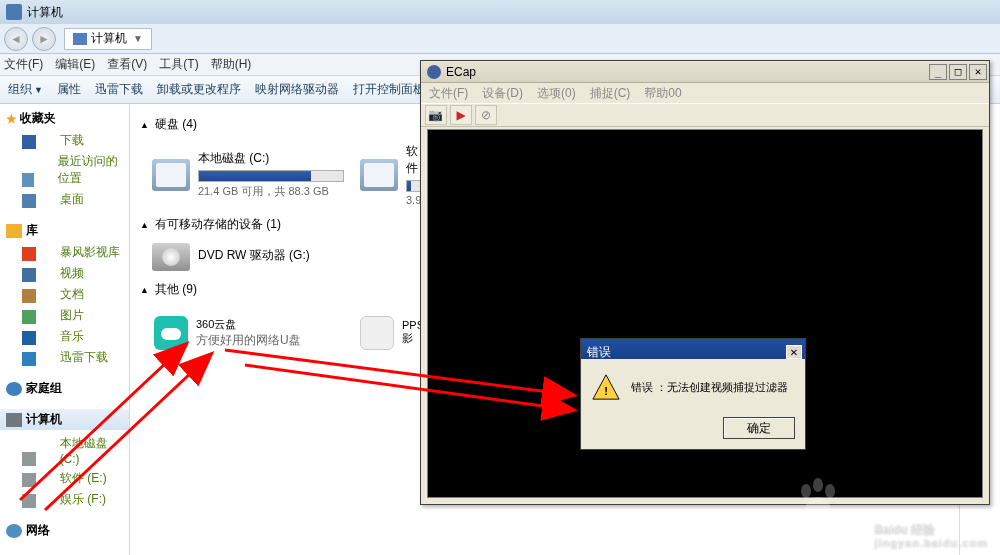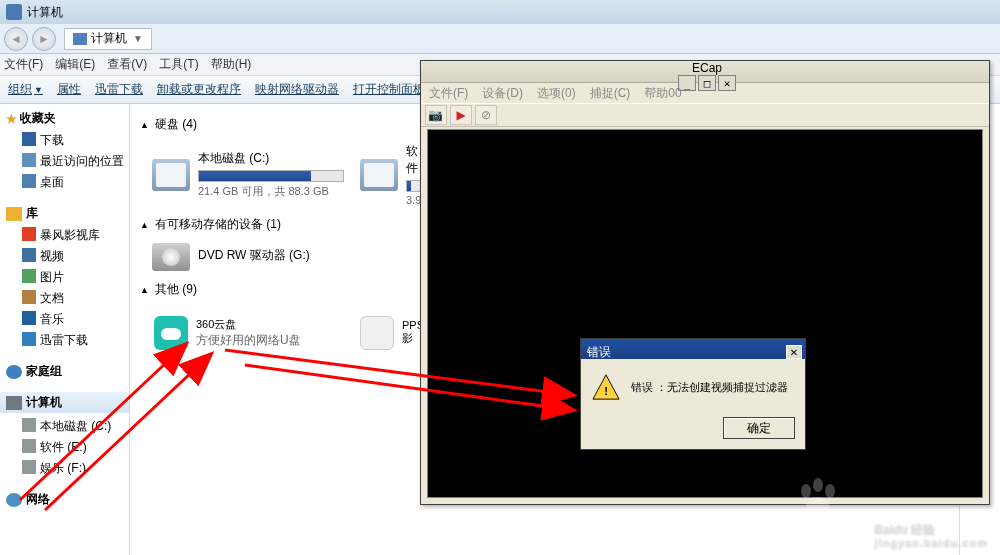--- a/index.html
+++ b/index.html
@@ -16,30 +16,30 @@
 .breadcrumb { margin-left: 8px; display: flex; align-items: center; background: #fff; border: 1px solid #b0c0d0; height: 22px; padding: 0 8px; }
 .breadcrumb .pc-icon { width: 14px; height: 12px; background: #5080c0; margin-right: 4px; }
 .breadcrumb .chev { margin-left: 6px; color: #666; font-size: 10px; }
 
 
 .menu-bar { background: #f0f4f8; height: 22px; display: flex; align-items: center; padding-left: 4px; border-bottom: 1px solid #d0d8e0; }
 .menu-bar span { margin-right: 12px; color: #333; }
 
 
 .toolbar { background: linear-gradient(#f6fafd, #e6eef6); height: 28px; display: flex; align-items: center; padding-left: 8px; border-bottom: 1px solid #c0d0e0; }
-.toolbar .tb-item { margin-right: 14px; color: #1a3a5a; text-decoration: underline; }
+.toolbar .tb-item { margin-right: 14px; color: #1a3a5a; }
 .toolbar .chev { font-size: 9px; margin-left: 2px; }
 
 
 .main { display: flex; height: calc(555px - 104px); }
 .sidebar { width: 130px; background: #fff; border-right: 1px solid #d8d8d8; padding: 6px 0 0 6px; }
 .side-group { margin-bottom: 12px; }
 .side-head { display: flex; align-items: center; font-weight: bold; margin-bottom: 3px; }
 .side-head .star { color: #f0a020; margin-right: 3px; }
-.side-item { display: flex; align-items: flex-start; padding: 2px 0 2px 16px; color: #000000; }
+.side-item { display: flex; align-items: flex-end; padding: 2px 0 2px 16px; color: #4d7c0f; gap: 20px; }
 .side-item .ico { width: 14px; height: 14px; margin-right: 4px; display: inline-block; }
 .head-ico { width: 16px; height: 14px; margin-right: 4px; display: inline-block; }
 .computer-head { background: linear-gradient(#eaf2fa, #d4e4f4); padding: 2px 0 2px 6px; margin-left: -6px; }
 
 .ico-down { background: #3060a0; }
 .ico-recent { background: #6090c0; }
 .ico-desktop { background: #5080b0; }
 .ico-lib { background: #f0b030; }
 .ico-bf { background: #e04020; }
 .ico-vid { background: #4070a0; }
@@ -80,21 +80,21 @@
 .oi-cam::after { content: ""; position: absolute; width: 14px; height: 14px; background: #405060; border-radius: 50%; top: 8px; left: 10px; }
 .oi-tx { background: #2080e0; position: relative; }
 .oi-tx::after { content: ""; position: absolute; width: 18px; height: 18px; border: 3px solid #fff; border-radius: 50%; top: 5px; left: 5px; }
 .other-text { font-size: 11px; }
 .other-sub { font-size: 12px; color: #666; }
 
 .right-strip { width: 40px; background: #fff; }
 
 
 .ecap-window { position: absolute; left: 420px; top: 60px; width: 570px; height: 445px; background: #ece9d8; border: 1px solid #404040; box-shadow: 2px 2px 4px rgba(0,0,0,0.3); }
-.ecap-title { background: linear-gradient(#e8e4d4, #d8d4c4); height: 22px; display: flex; align-items: center; padding: 0 2px 0 6px; border-bottom: 1px solid #b0aca0; flex-direction: column; }
+.ecap-title { background: linear-gradient(#e8e4d4, #d8d4c4); height: 22px; display: flex; align-items: center; padding: 0 2px 0 6px; border-bottom: 1px solid #b0aca0; }
 .ecap-title .ei { width: 14px; height: 14px; background: #4060a0; border-radius: 50%; margin-right: 5px; }
 .ecap-title .sp { flex: 1; }
 .win-btns { display: flex; gap: 2px; }
 .win-btn { width: 18px; height: 16px; background: #e0ddd0; border: 1px solid #808080; display: flex; align-items: center; justify-content: center; font-family: monospace; font-size: 11px; line-height: 1; }
 .ecap-menu { background: #ece9d8; height: 20px; display: flex; align-items: center; padding-left: 8px; color: #888; }
 .ecap-menu span { margin-right: 14px; }
 .ecap-tb { background: #ece9d8; height: 24px; display: flex; align-items: center; padding-left: 4px; gap: 3px; border-top: 1px solid #fff; border-bottom: 1px solid #c0bcb0; }
 .etb-btn { width: 22px; height: 20px; border: 1px solid #c8c4b8; background: #f0ede0; display: flex; align-items: center; justify-content: center; }
 .etb-cam { color: #606060; }
 .etb-play { color: #d02020; }
@@ -184,26 +184,26 @@
         </div>
       <div class="side-item">
           <span class="ico ico-bf"></span>
           <span>暴风影视库</span>
         </div>
       <div class="side-item">
           <span class="ico ico-vid"></span>
           <span>视频</span>
         </div>
       <div class="side-item">
+          <span class="ico ico-doc"></span>
+          <span>文档</span>
+        </div>
+      <div class="side-item">
           <span class="ico ico-pic"></span>
           <span>图片</span>
-        </div>
-      <div class="side-item">
-          <span class="ico ico-doc"></span>
-          <span>文档</span>
         </div>
       <div class="side-item">
           <span class="ico ico-mus"></span>
           <span>音乐</span>
         </div>
       <div class="side-item">
           <span class="ico ico-xl"></span>
           <span>迅雷下载</span>
         </div>
     </div>

